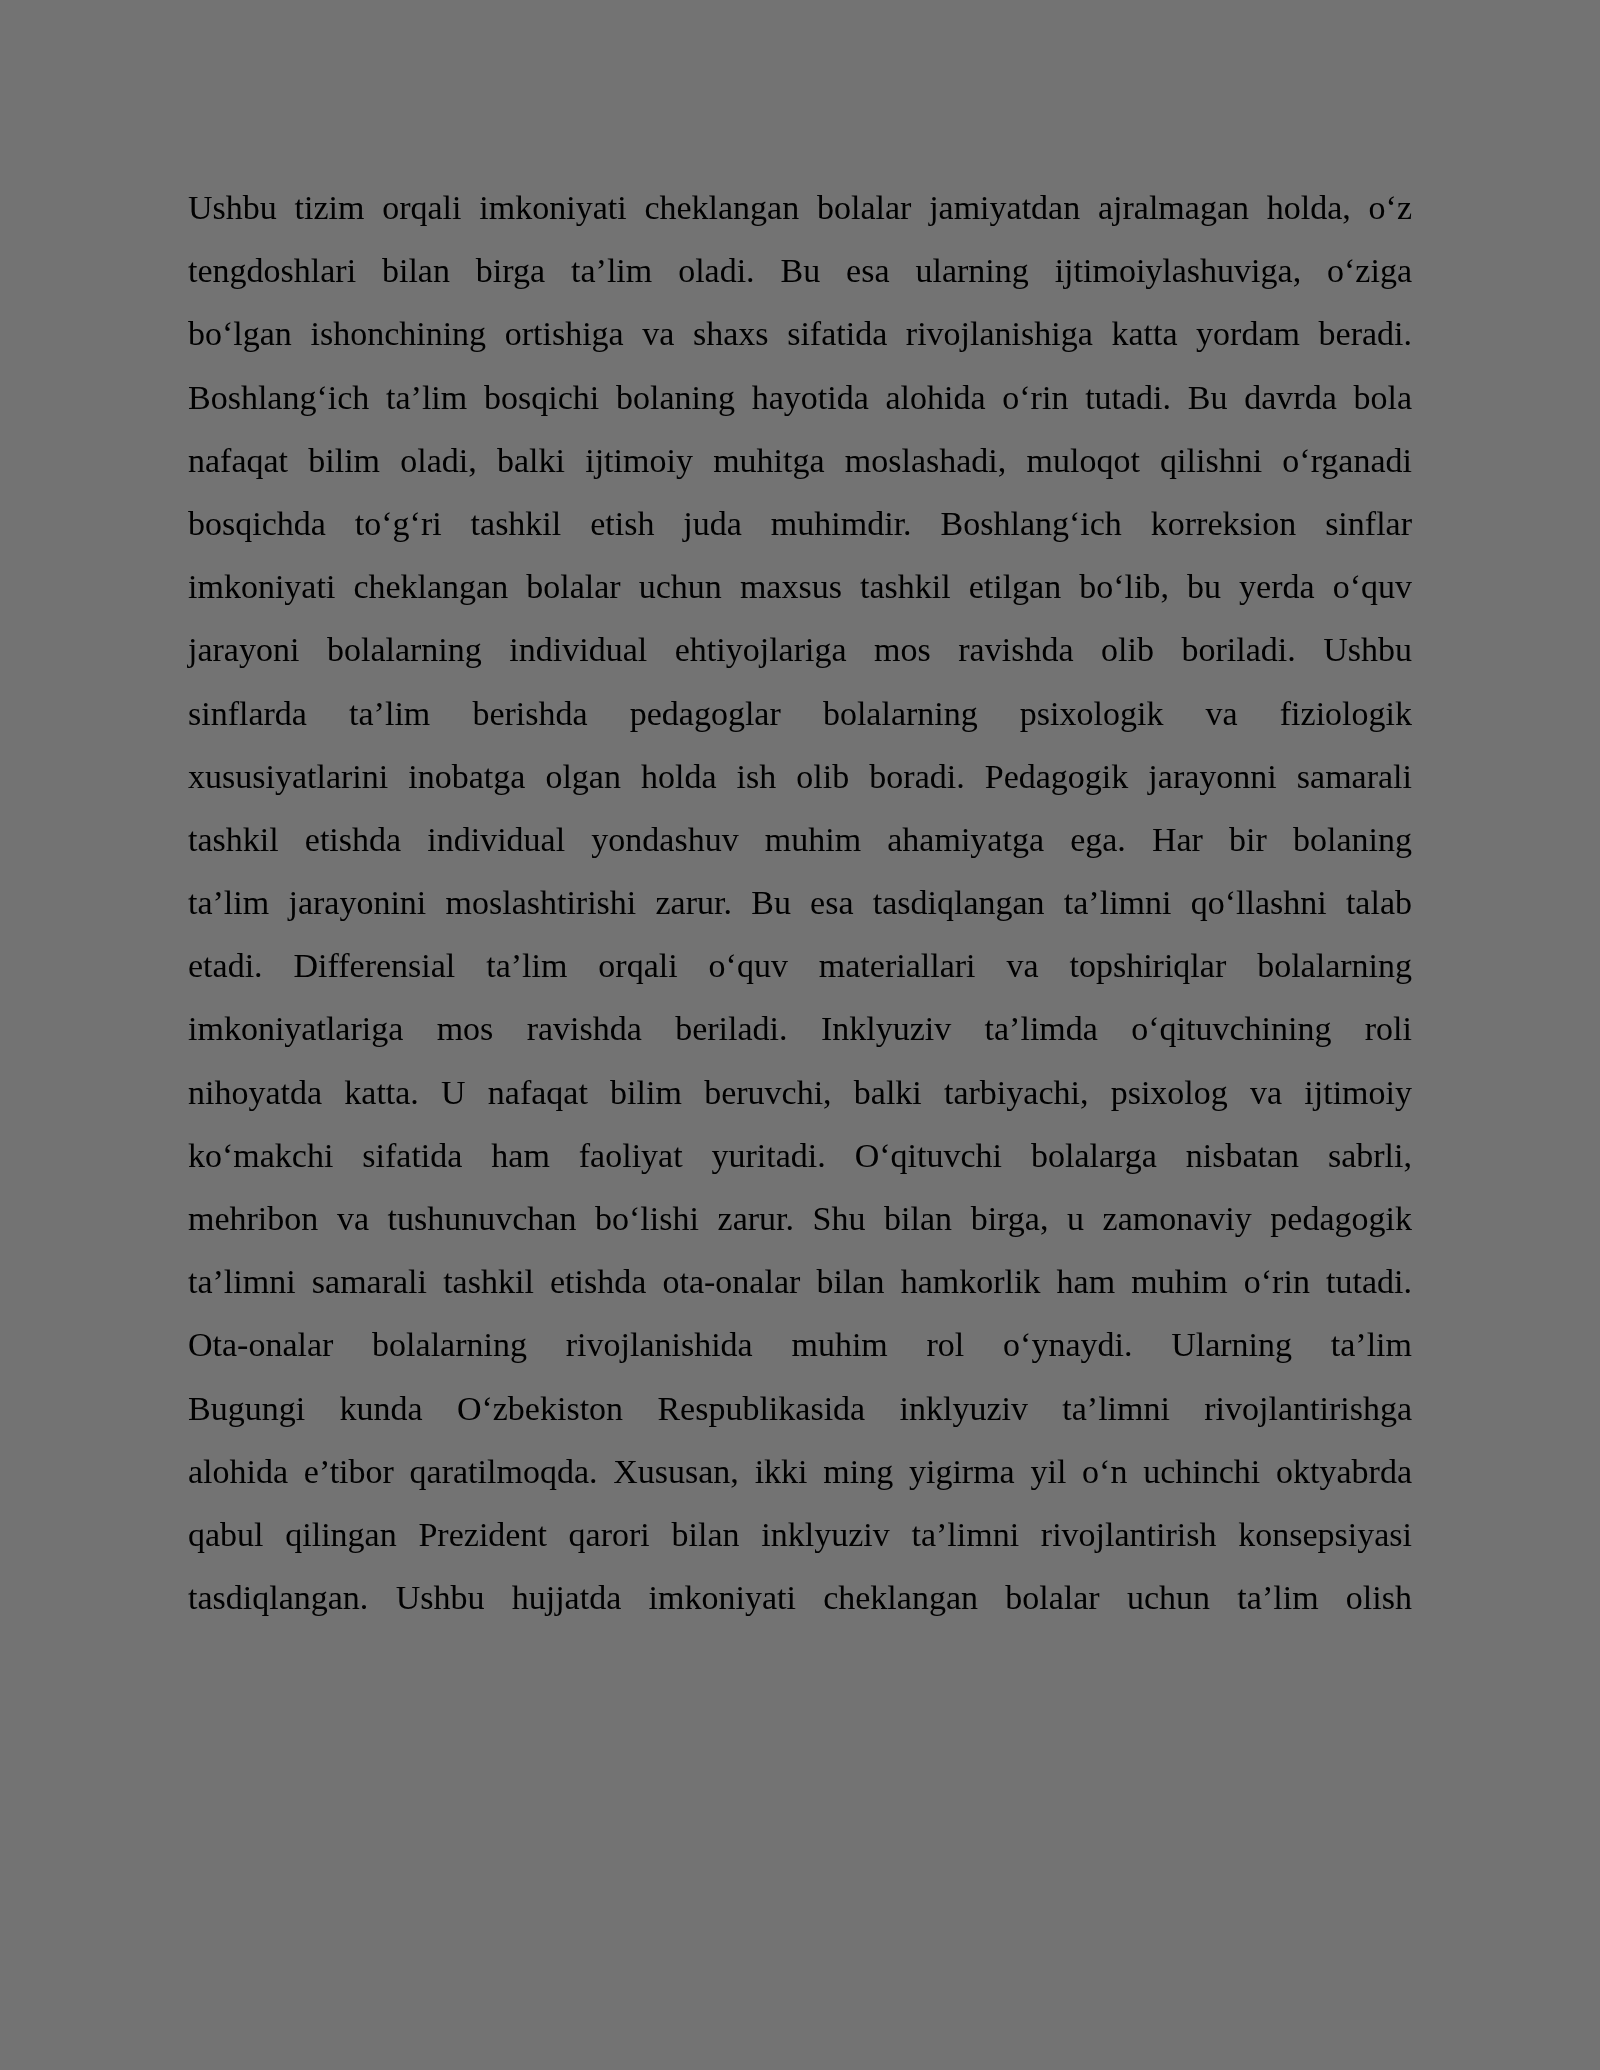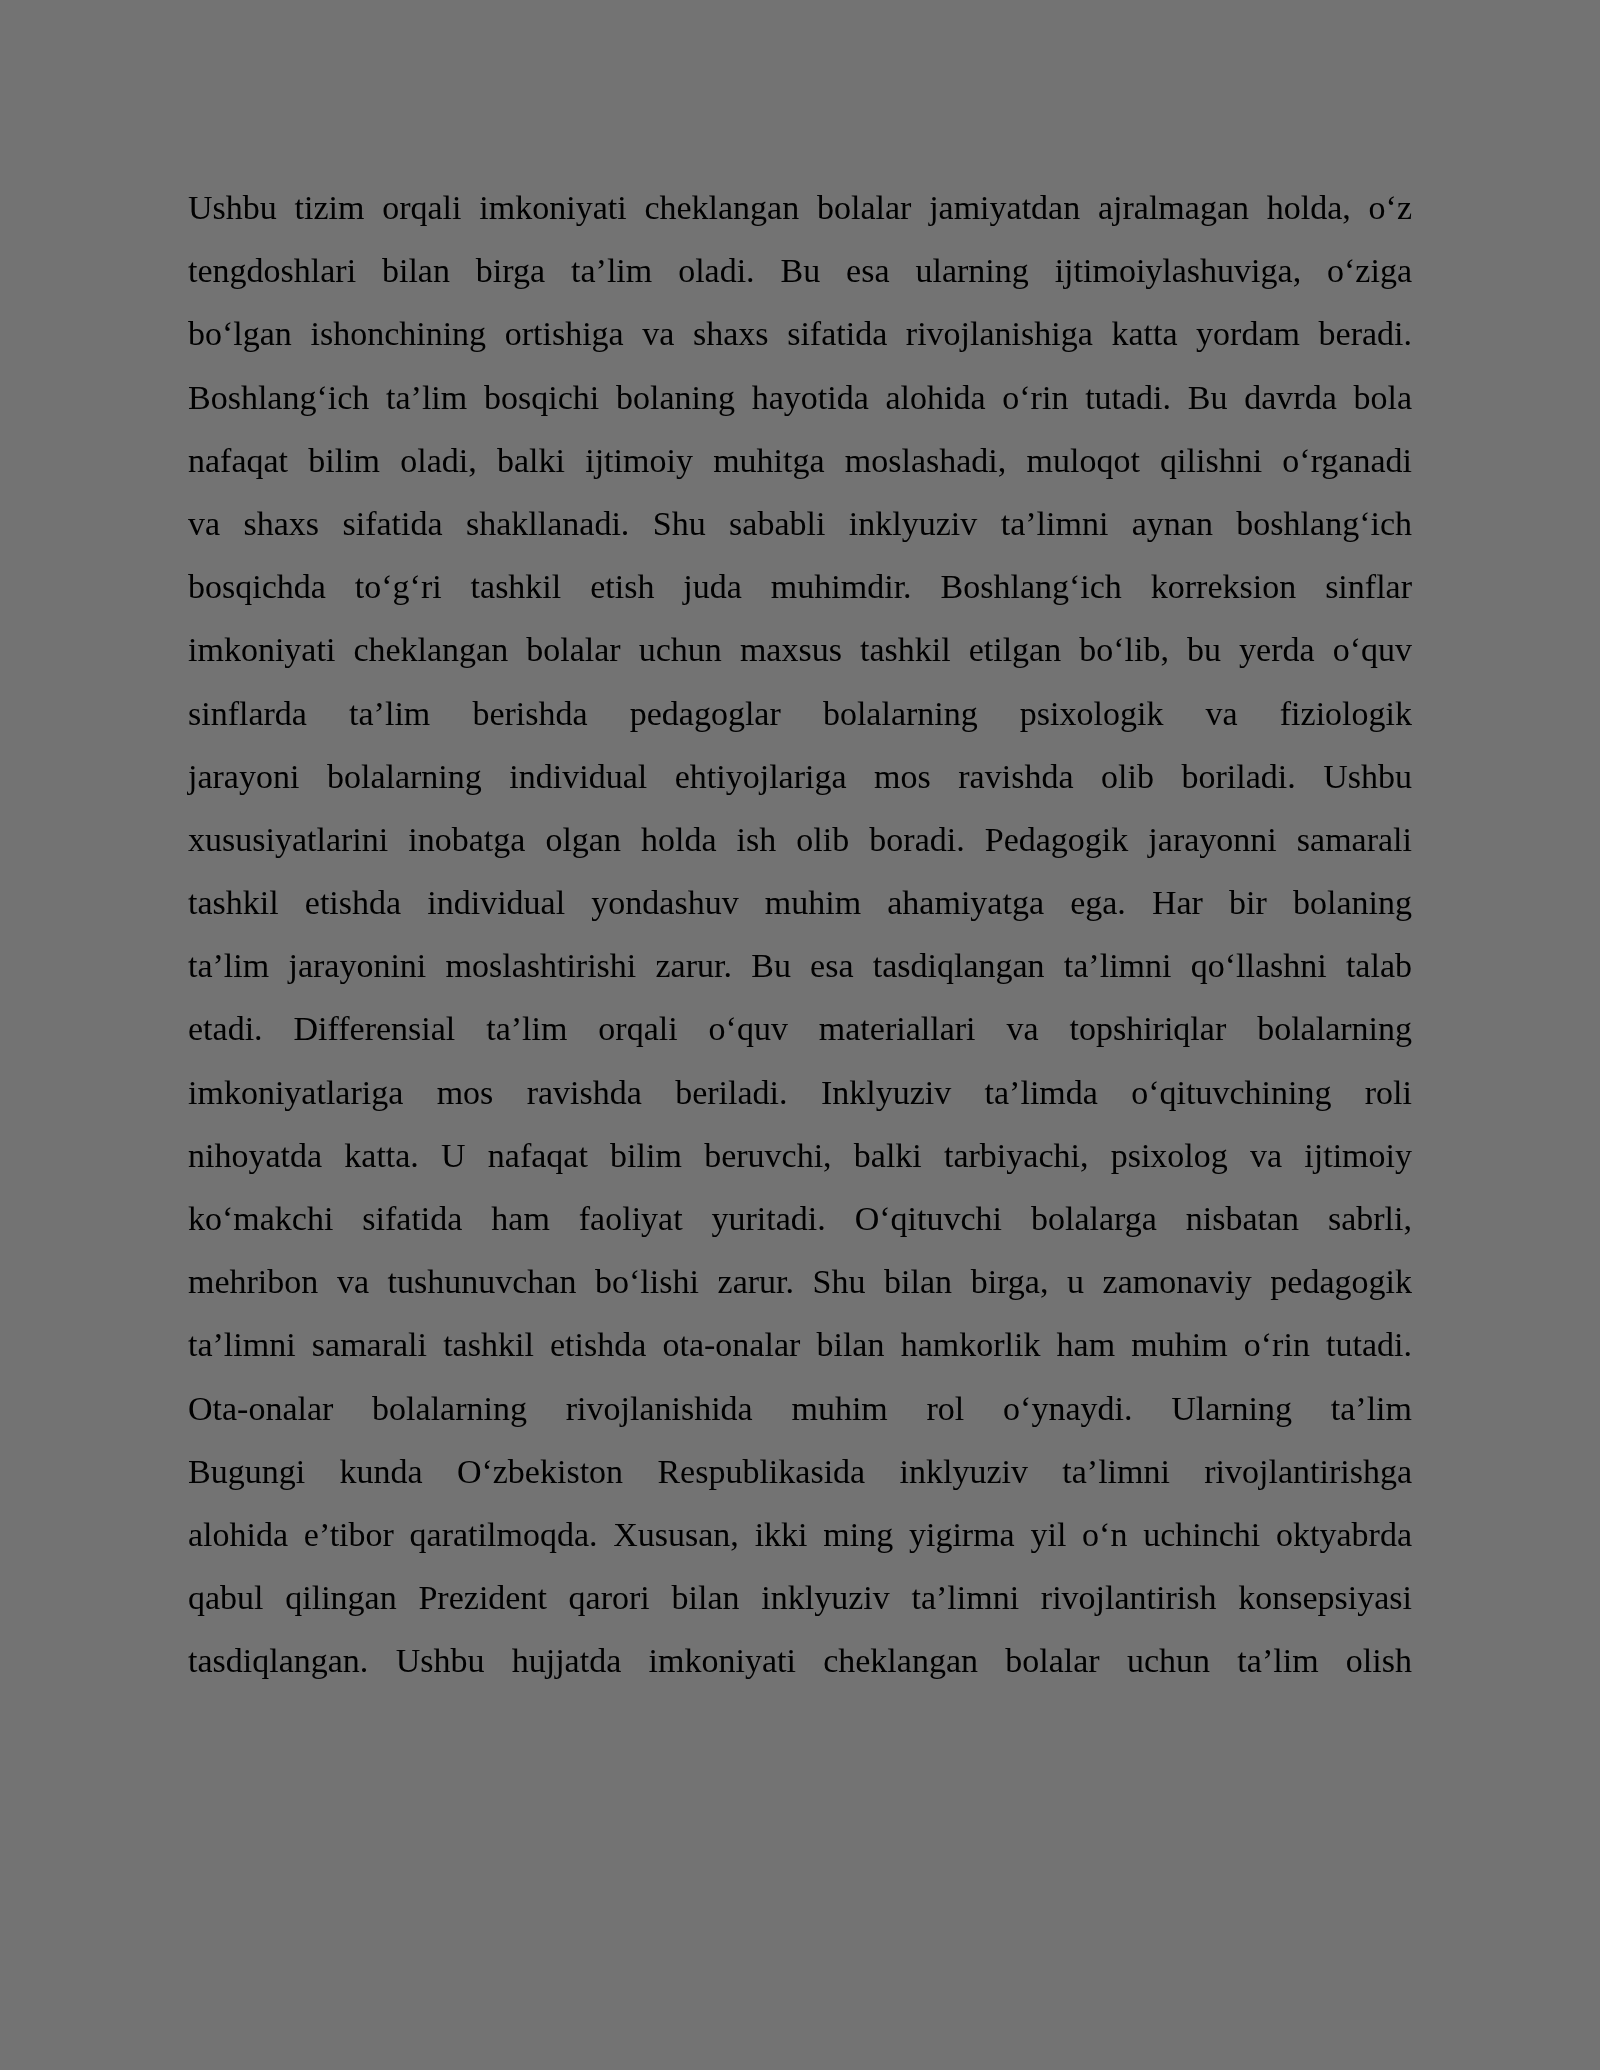--- a/index.html
+++ b/index.html
@@ -36,25 +36,24 @@
 </head>
 <body>
 
 <div class="page">
   <div class="textblock">
     <div class="line">Ushbu tizim orqali imkoniyati cheklangan bolalar jamiyatdan ajralmagan holda, oʻz</div>
     <div class="line">tengdoshlari bilan birga ta’lim oladi. Bu esa ularning ijtimoiylashuviga, oʻziga</div>
     <div class="line">boʻlgan ishonchining ortishiga va shaxs sifatida rivojlanishiga katta yordam beradi.</div>
     <div class="line">Boshlangʻich ta’lim bosqichi bolaning hayotida alohida oʻrin tutadi. Bu davrda bola</div>
     <div class="line">nafaqat bilim oladi, balki ijtimoiy muhitga moslashadi, muloqot qilishni oʻrganadi</div>
-    <div class="line">va shaxs sifatida shakllanadi. Shu sababli inklyuziv ta’limni aynan boshlangʻich</div>
     <div class="line">bosqichda toʻgʻri tashkil etish juda muhimdir. Boshlangʻich korreksion sinflar</div>
     <div class="line">imkoniyati cheklangan bolalar uchun maxsus tashkil etilgan boʻlib, bu yerda oʻquv</div>
+    <div class="line">jarayoni bolalarning individual ehtiyojlariga mos ravishda olib boriladi. Ushbu</div>
     <div class="line">sinflarda ta’lim berishda pedagoglar bolalarning psixologik va fiziologik</div>
-    <div class="line">jarayoni bolalarning individual ehtiyojlariga mos ravishda olib boriladi. Ushbu</div>
     <div class="line">xususiyatlarini inobatga olgan holda ish olib boradi. Pedagogik jarayonni samarali</div>
     <div class="line">tashkil etishda individual yondashuv muhim ahamiyatga ega. Har bir bolaning</div>
     <div class="line">ta’lim jarayonini moslashtirishi zarur. Bu esa tasdiqlangan ta’limni qoʻllashni talab</div>
     <div class="line">etadi. Differensial ta’lim orqali oʻquv materiallari va topshiriqlar bolalarning</div>
     <div class="line">imkoniyatlariga mos ravishda beriladi. Inklyuziv ta’limda oʻqituvchining roli</div>
     <div class="line">nihoyatda katta. U nafaqat bilim beruvchi, balki tarbiyachi, psixolog va ijtimoiy</div>
     <div class="line">koʻmakchi sifatida ham faoliyat yuritadi. Oʻqituvchi bolalarga nisbatan sabrli,</div>
     <div class="line">mehribon va tushunuvchan boʻlishi zarur. Shu bilan birga, u zamonaviy pedagogik</div>
     <div class="line">ta’limni samarali tashkil etishda ota-onalar bilan hamkorlik ham muhim oʻrin tutadi.</div>
     <div class="line">Ota-onalar bolalarning rivojlanishida muhim rol oʻynaydi. Ularning ta’lim</div>

